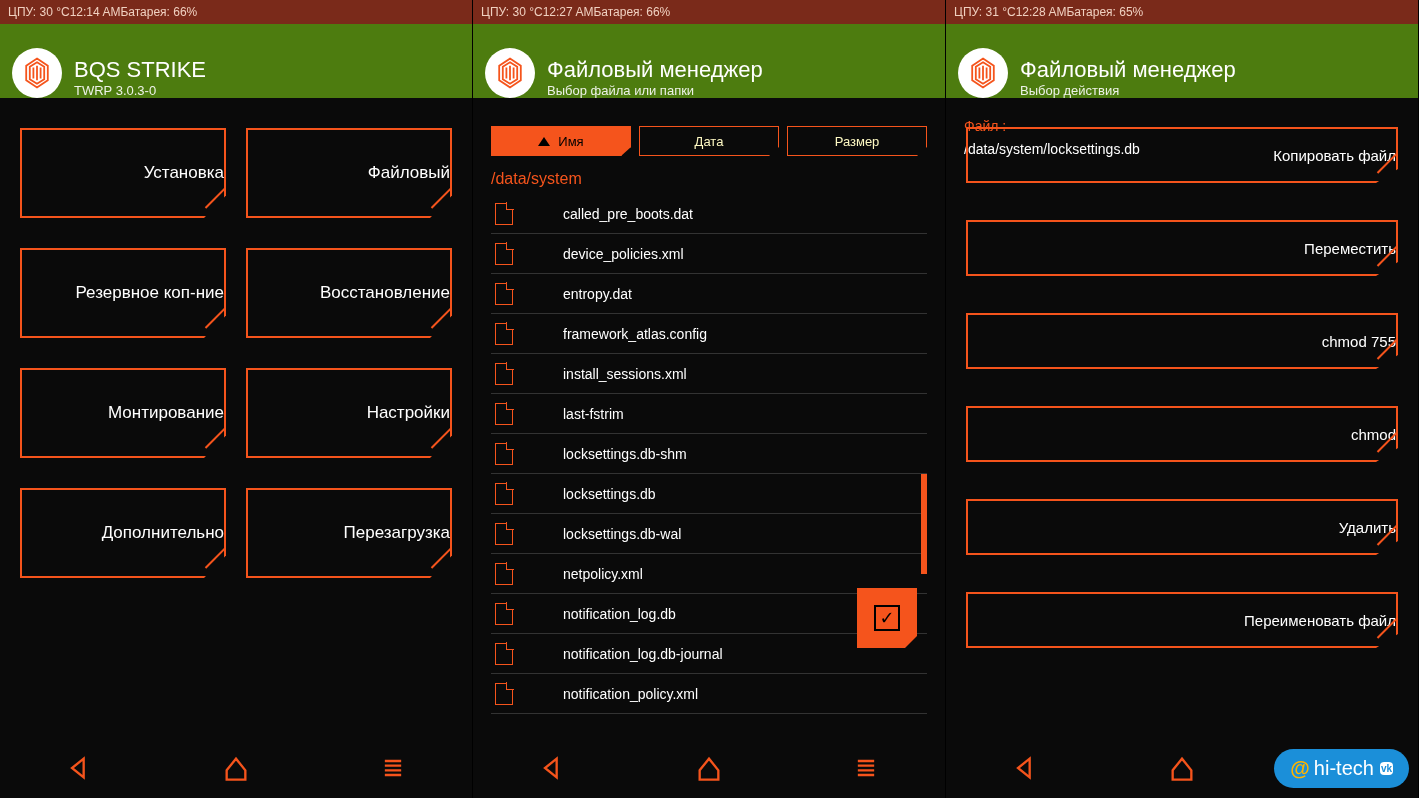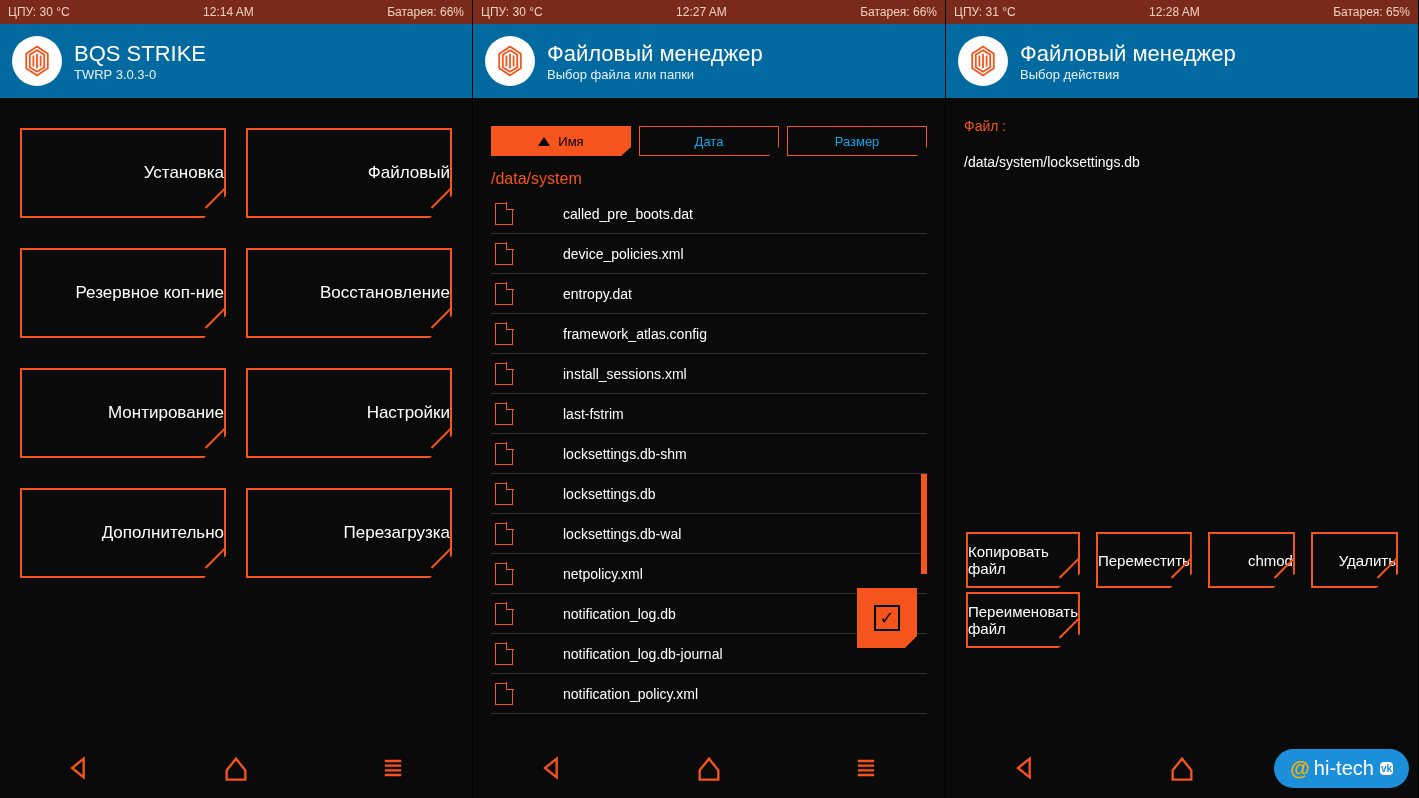--- a/index.html
+++ b/index.html
@@ -16,31 +16,30 @@
   width: 473px;
   height: 798px;
   background: #0a0a0a;
   position: relative;
   border-right: 1px solid #000;
 }
 .statusbar {
   height: 24px;
   background: #7a2a1a;
   display: flex;
-  justify-content: space-between;
   align-items: center;
   padding: 0 8px;
   font-size: 12px;
   color: #f0d0c0;
 }
 .header {
   height: 74px;
-  background: #0369a1;
-  display: flex;
-  align-items: center;
+  background: #4d7c0f;
+  display: flex;
+  align-items: flex-end;
   padding: 0 12px;
 }
 .logo {
   width: 50px;
   height: 50px;
   border-radius: 50%;
   background: #fff;
   display: flex;
   align-items: center;
   justify-content: center;
@@ -99,21 +98,21 @@
 .sort-row {
   display: flex;
   gap: 8px;
   padding: 16px 0 8px;
 }
 .sort-btn {
   flex: 1;
   height: 30px;
   border: 1px solid #f5541c;
   background: transparent;
-  color: #0ea5e9;
+  color: #fef9c3;
   font-size: 13px;
   display: flex;
   align-items: center;
   justify-content: center;
   clip-path: polygon(0 0, 100% 0, 100% 70%, calc(100% - 10px) 100%, 0 100%);
   cursor: pointer;
 }
 .sort-btn.active { background: #f5541c; color: #000; }
 .sort-triangle {
   width: 0; height: 0;
@@ -184,29 +183,29 @@
   width: 26px;
   height: 26px;
   border: 2px solid #000;
   display: flex;
   align-items: center;
   justify-content: center;
   color: #000;
   font-size: 18px;
 }
 .file-label { color: #f5541c; font-size: 14px; }
-.file-path { color: #fff; font-size: 14px; margin-top: 20px; }
+.file-path { color: #fff; font-size: 14px; margin-top: 7px; }
 .action-grid {
   position: absolute;
   bottom: 80px;
   left: 20px;
   right: 20px;
   display: grid;
-  grid-template-columns: 1fr 1fr 1fr 1fr;
-  gap: 4px 16px;
+  grid-template-columns: 1fr;
+  gap: 37px 16px;
 }
 .watermark {
   position: absolute;
   right: 10px;
   bottom: 10px;
   background: #1b8fd9;
   color: #fff;
   padding: 8px 16px;
   border-radius: 20px;
   font-size: 20px;
@@ -416,20 +415,23 @@
     <div class="file-label">Файл :</div>
     <div class="file-path">/data/system/locksettings.db</div>
     <div class="action-grid">
       <div class="twrp-btn small-btn">
           <span>Копировать файл</span>
         </div>
       <div class="twrp-btn small-btn">
           <span>Переместить</span>
         </div>
       <div class="twrp-btn small-btn">
+          <span>chmod 755</span>
+        </div>
+      <div class="twrp-btn small-btn">
           <span>chmod</span>
         </div>
       <div class="twrp-btn small-btn">
           <span>Удалить</span>
         </div>
       <div class="twrp-btn small-btn">
           <span>Переименовать файл</span>
         </div>
     </div>
   </div>

